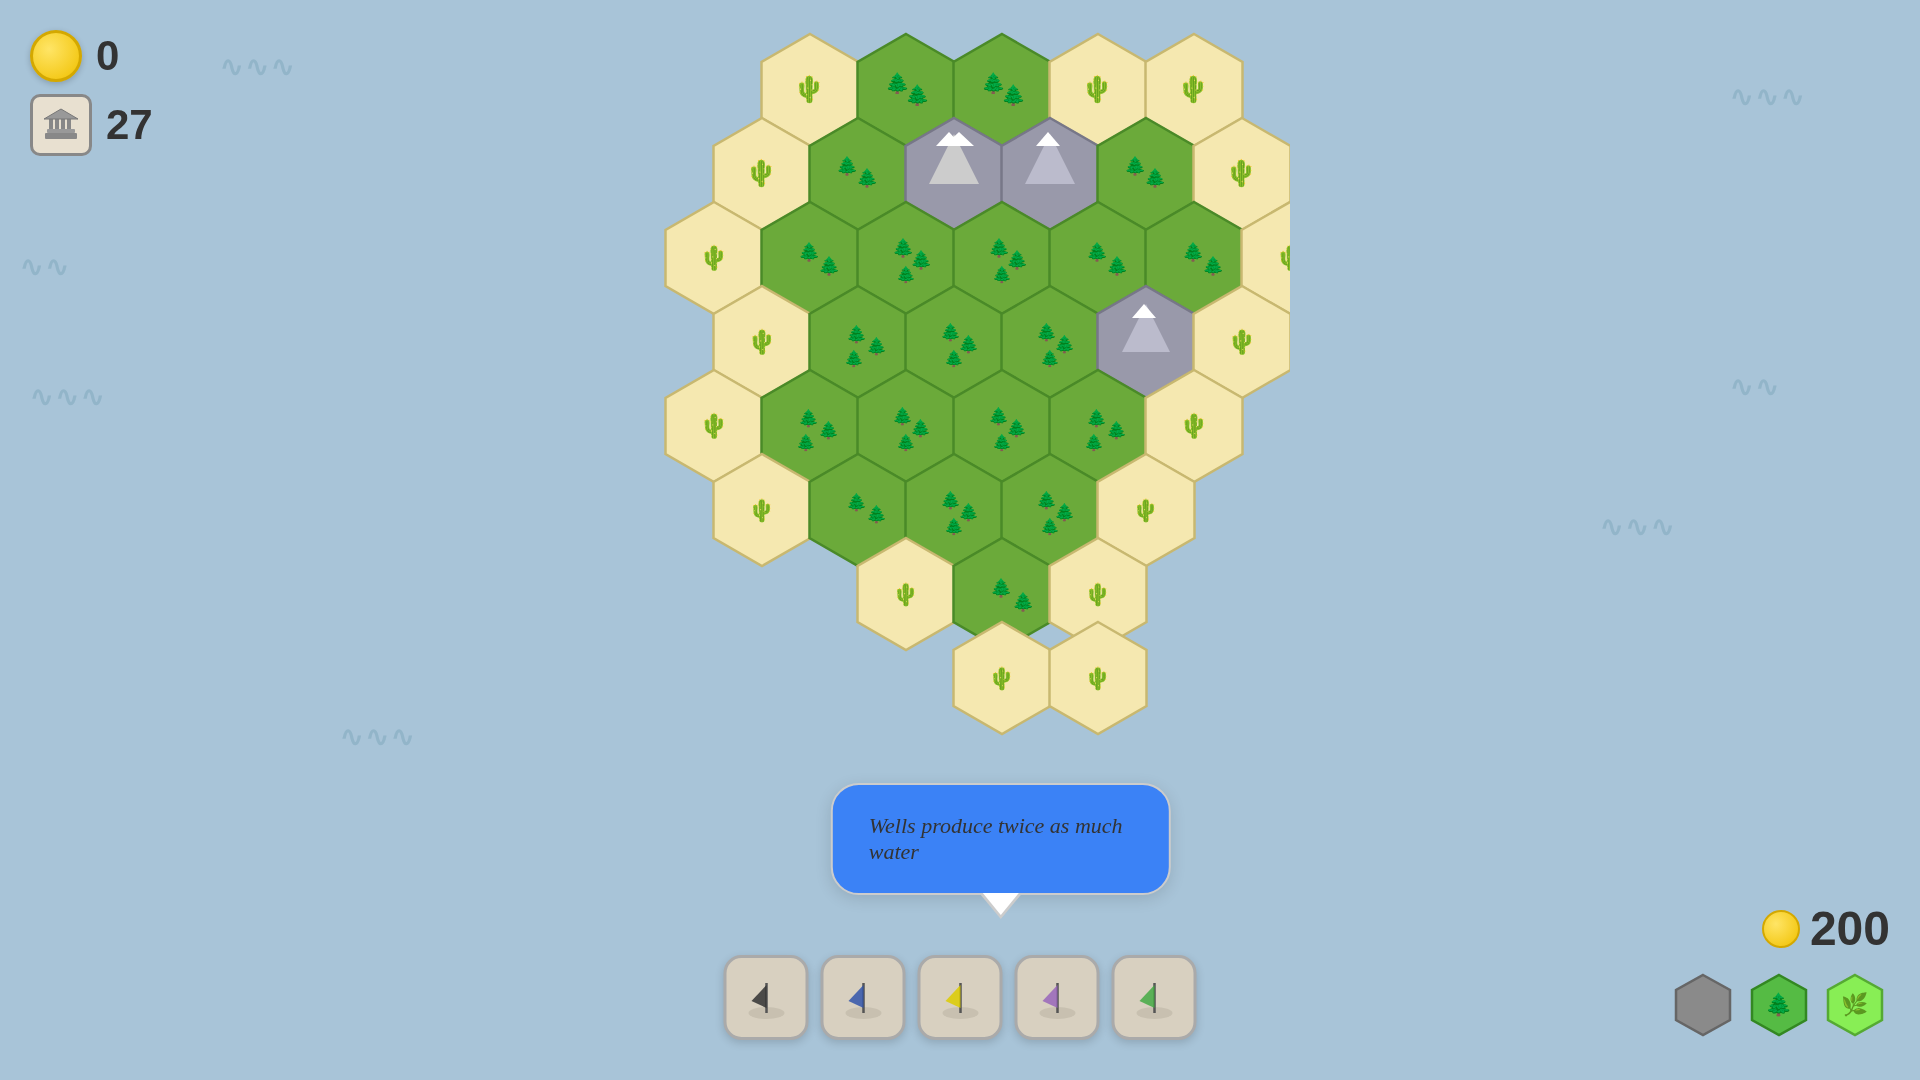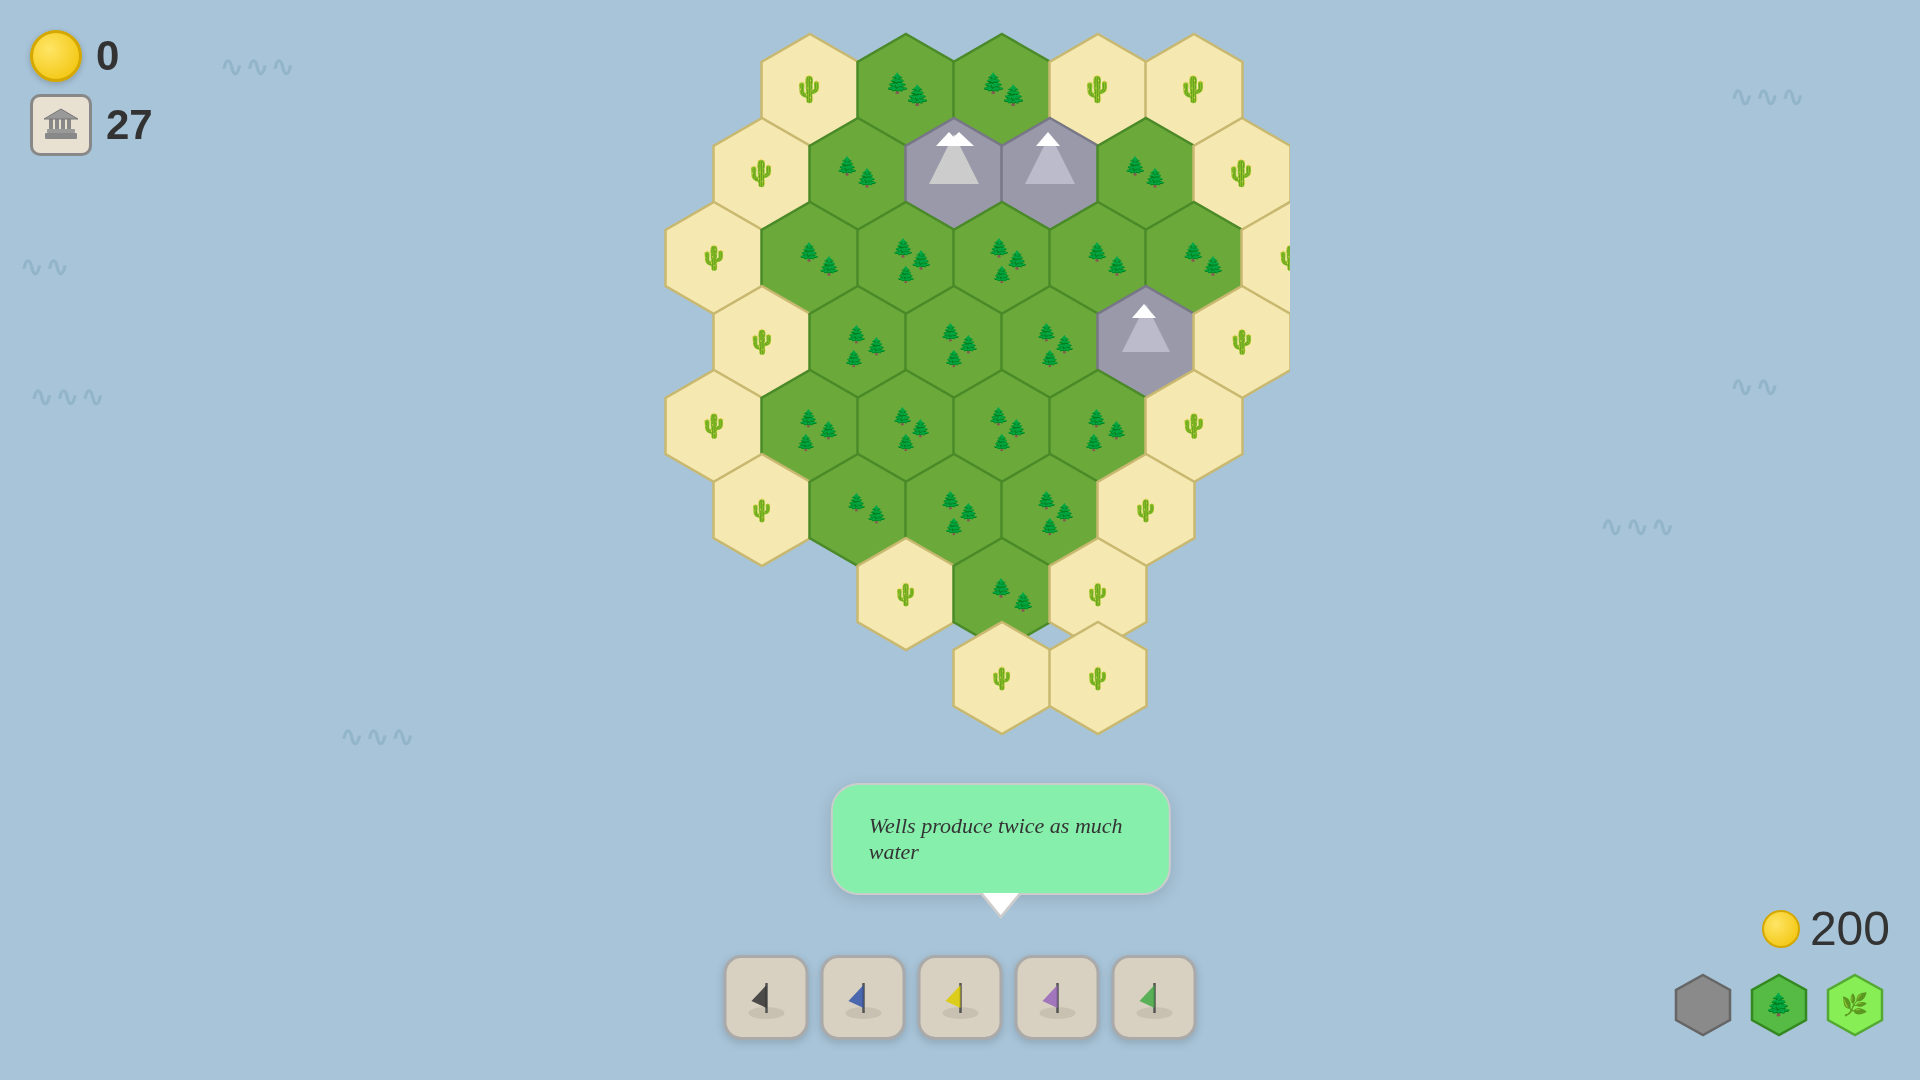--- a/index.html
+++ b/index.html
@@ -73,21 +73,21 @@
     .hex-grid-svg {
       display: block;
     }
 
     
     .tooltip-bubble {
       position: absolute;
       bottom: 185px;
       left: 50%;
       transform: translateX(-38%);
-      background: #86efac;
+      background: #3b82f6;
       border-radius: 28px;
       border: 2px solid #ccc;
       padding: 28px 36px;
       min-width: 300px;
       max-width: 340px;
       box-shadow: 0 4px 16px rgba(0,0,0,0.12);
     }
     .tooltip-bubble::after {
       content: '';
       position: absolute;
@@ -160,21 +160,21 @@
     }
     .gold-display .coin-icon-sm {
       width: 38px;
       height: 38px;
       border-radius: 50%;
       background: radial-gradient(circle at 35% 35%, #ffe566, #f0c000);
       border: 2px solid #d4a800;
     }
     .gold-display .gold-count {
       font-size: 48px;
-      font-weight: normal;
+      font-weight: bold;
       color: #333;
     }
     .hex-buttons {
       display: flex;
       gap: 6px;
     }
     .hex-btn {
       width: 70px;
       height: 70px;
       cursor: pointer;

